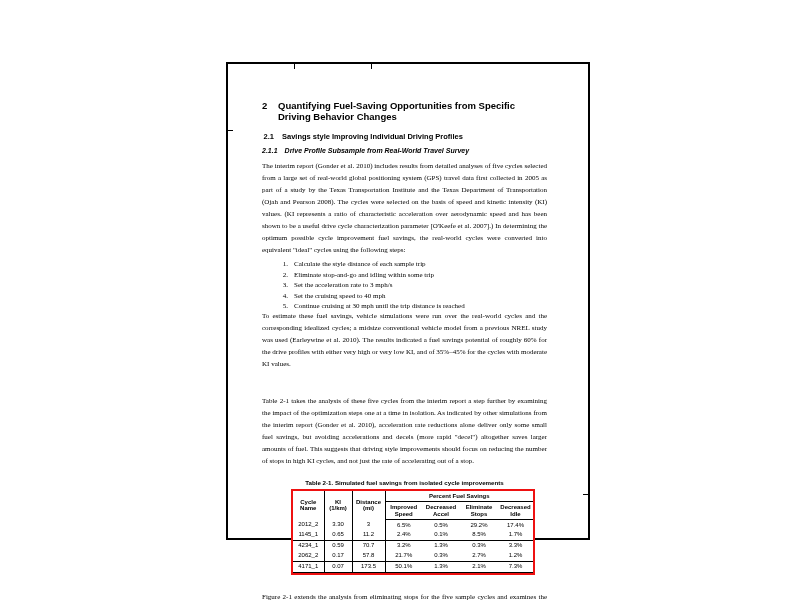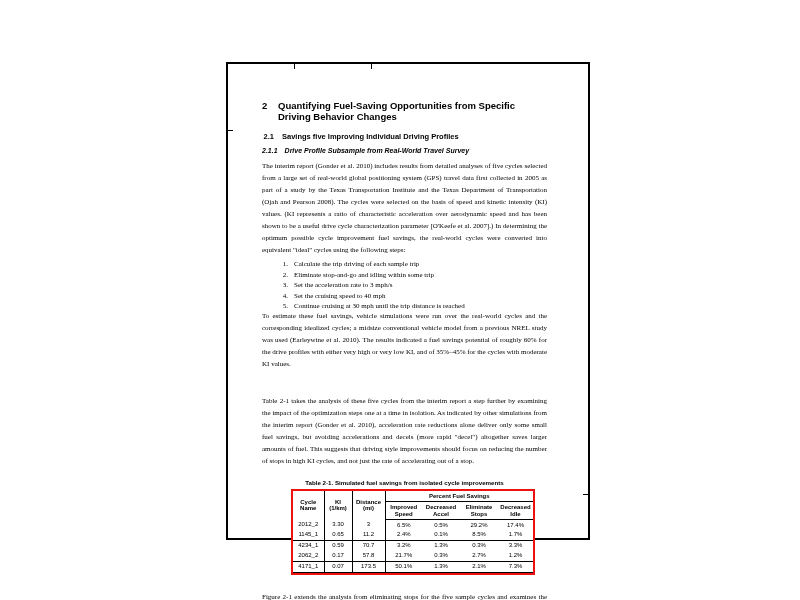--- a/index.html
+++ b/index.html
@@ -65,34 +65,34 @@
 
   <div class="content">
 
     <div class="h1">
       <span class="num">2</span>
       <span>Quantifying Fuel-Saving Opportunities from Specific Driving Behavior Changes</span>
     </div>
 
     <div class="h2">
       <span class="num">2.1</span>
-      <span>Savings five Improving Individual Driving Profiles</span>
+      <span>Savings style Improving Individual Driving Profiles</span>
     </div>
 
     <div class="h3">
       <span class="num">2.1.1</span>
       <span>Drive Profile Subsample from Real-World Travel Survey</span>
     </div>
 
     <p class="para p1">The interim report (Gonder et al. 2010) includes results from detailed analyses of five cycles selected from a large set of real-world global positioning system (GPS) travel data first collected in 2005 as part of a study by the Texas Transportation Institute and the Texas Department of Transportation (Ojah and Pearson 2008). The cycles were selected on the basis of speed and kinetic intensity (KI) values. (KI represents a ratio of characteristic acceleration over aerodynamic speed and has been shown to be a useful drive cycle characterization parameter [O'Keefe et al. 2007].) In determining the optimum possible cycle improvement fuel savings, the real-world cycles were converted into equivalent "ideal" cycles using the following steps:</p>
 
     <div class="steps">
       <div class="step">
         <span class="num">1.</span>
-        <span>Calculate the trip driving of each sample trip</span>
+        <span>Calculate the style distance of each sample trip</span>
       </div>
       <div class="step">
         <span class="num">2.</span>
         <span>Eliminate stop-and-go and idling within some trip</span>
       </div>
       <div class="step">
         <span class="num">3.</span>
         <span>Set the acceleration rate to 3 mph/s</span>
       </div>
       <div class="step">

